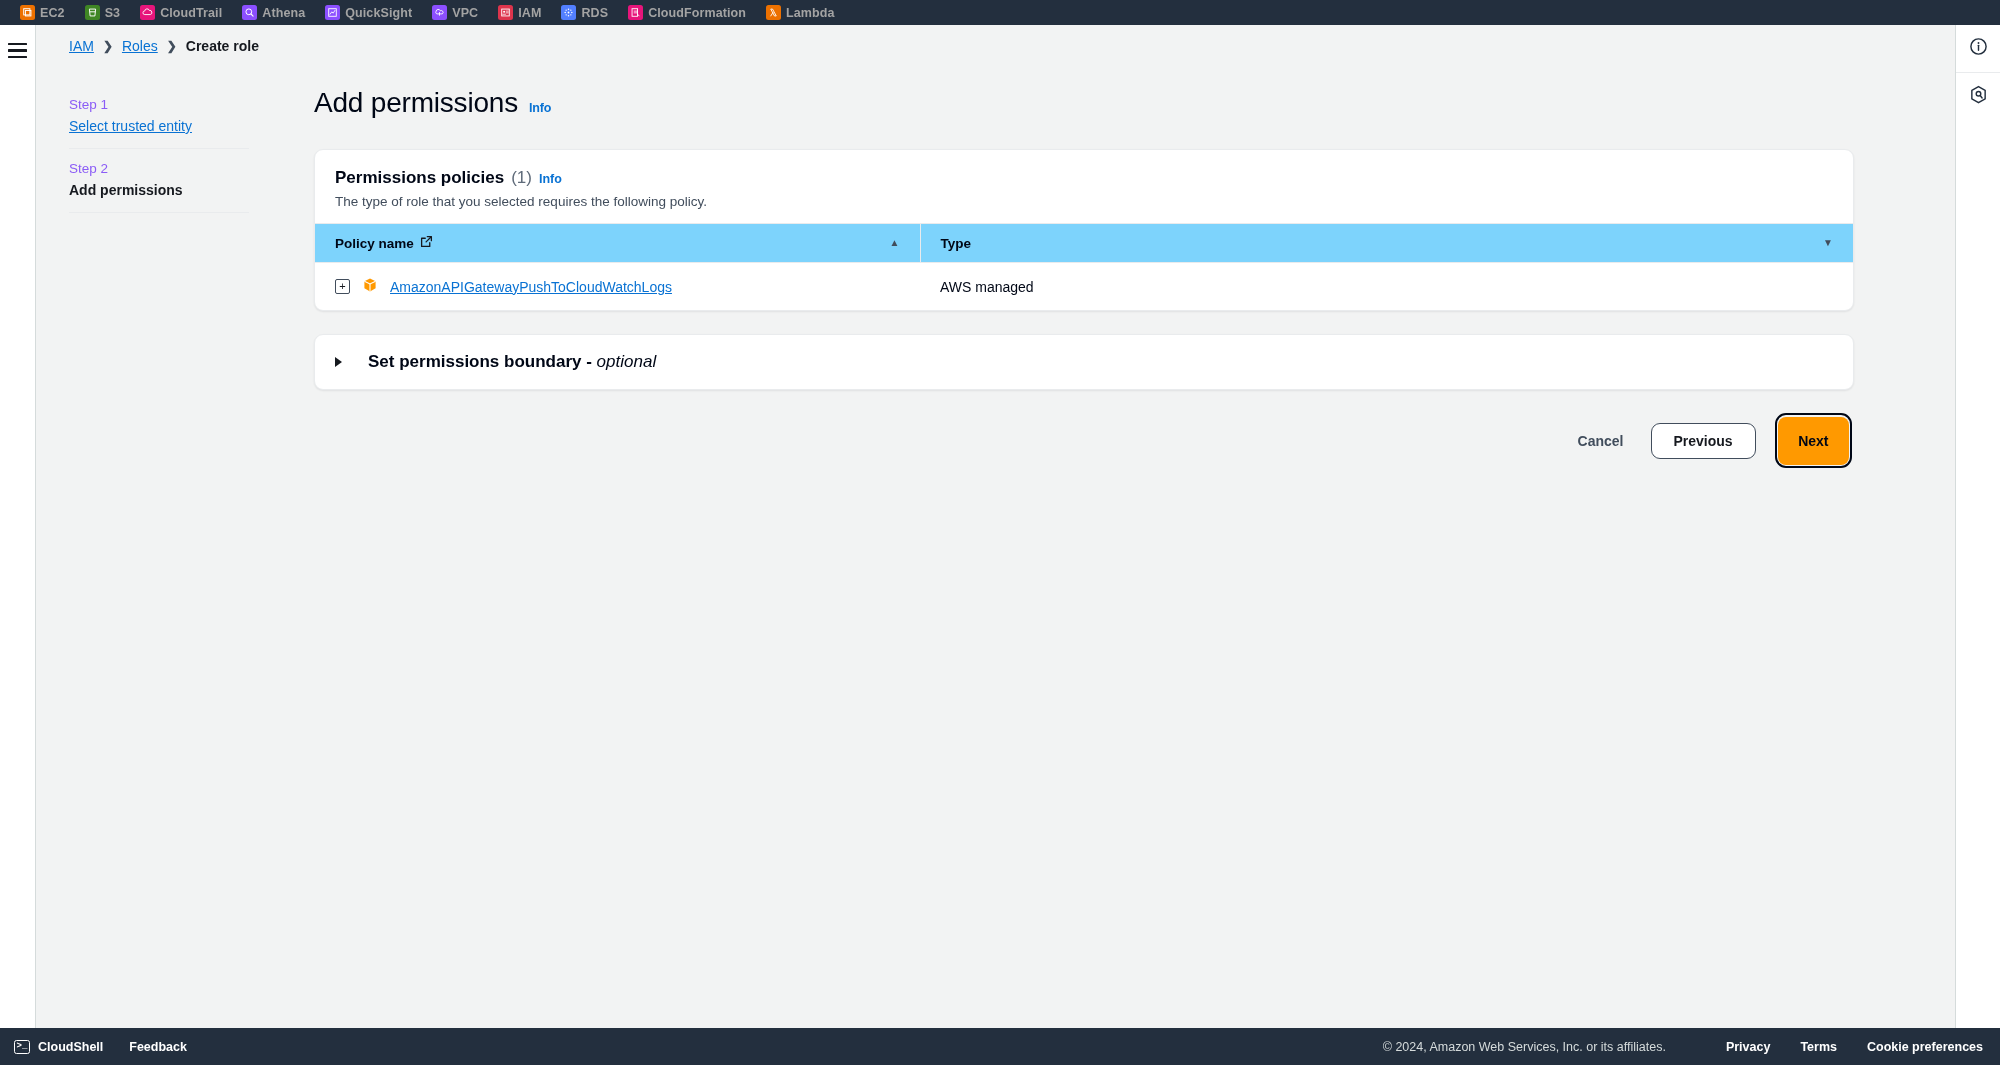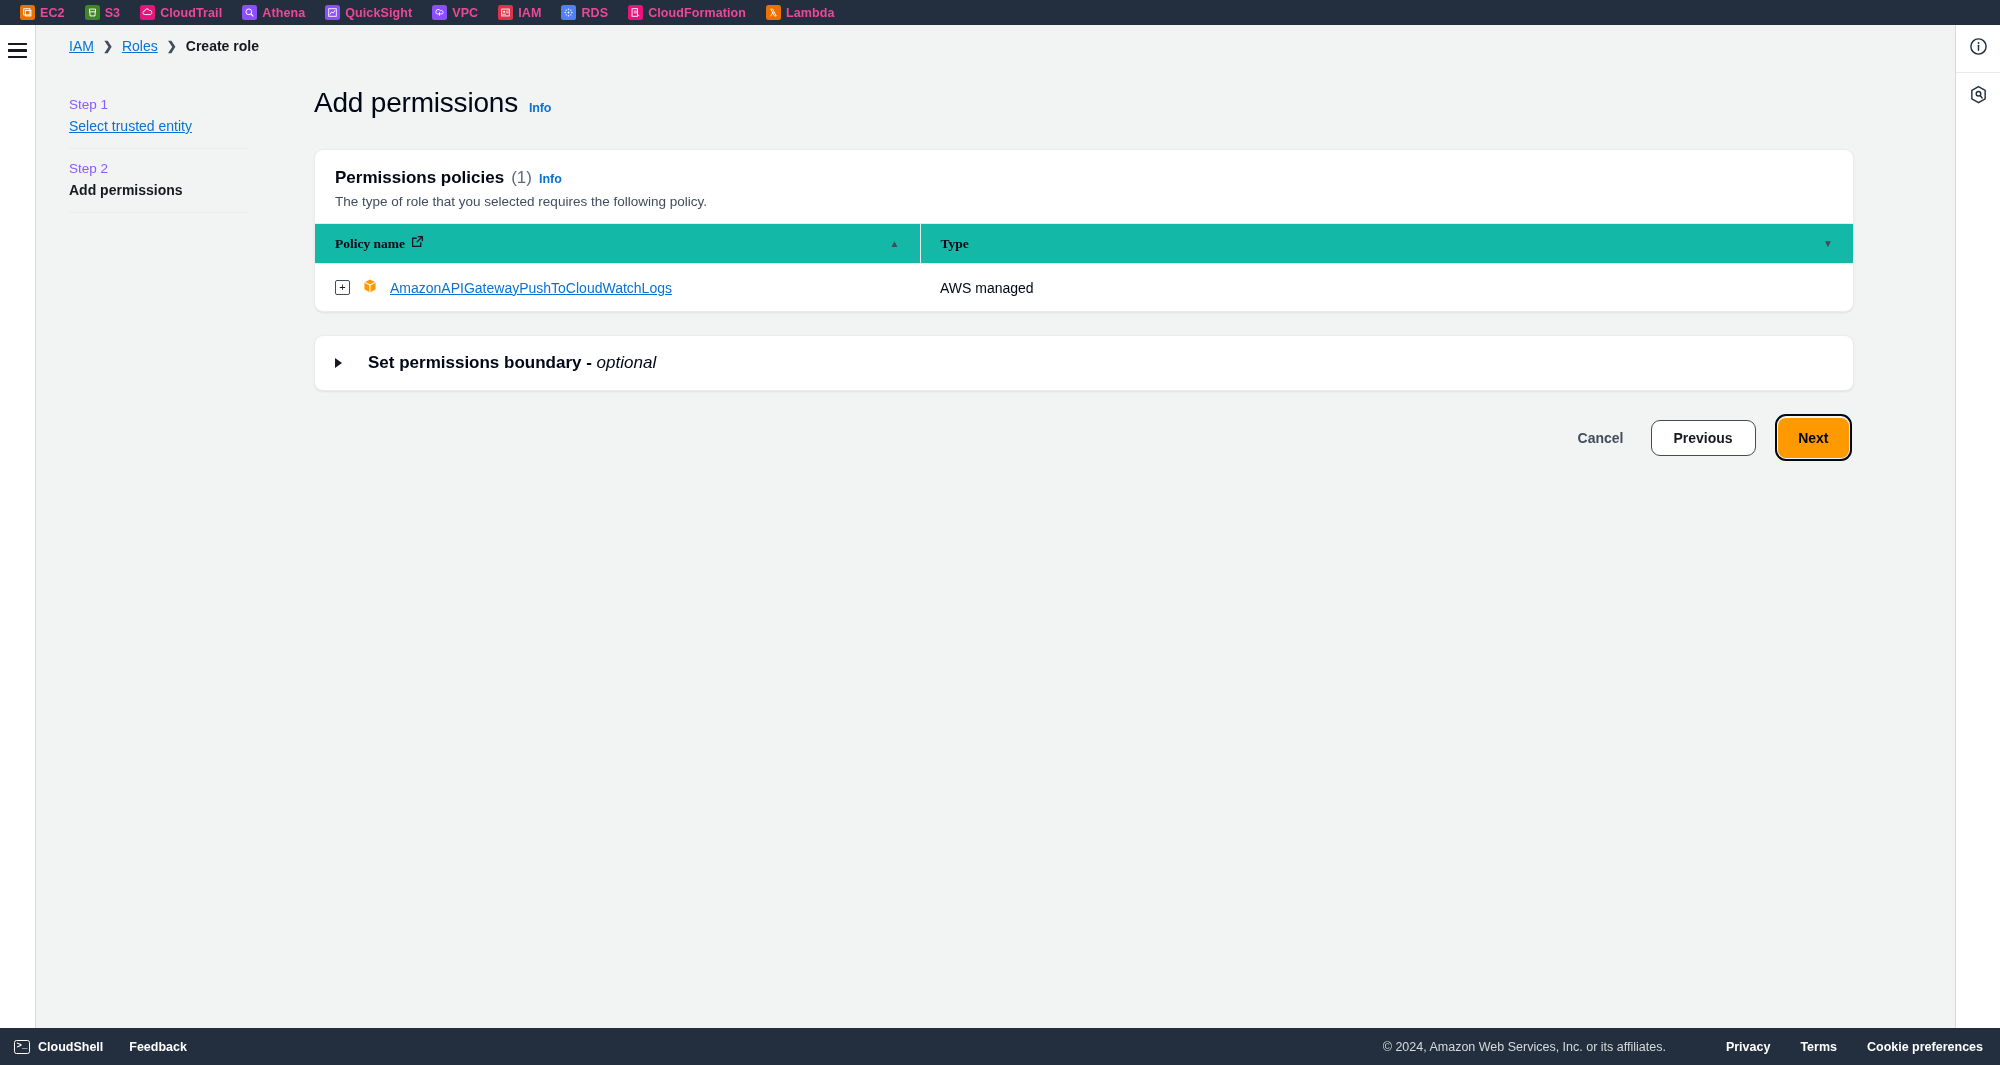--- a/index.html
+++ b/index.html
@@ -21,21 +21,21 @@
   }
   .bm-item {
     display: flex;
     align-items: center;
     gap: 5px;
     padding: 0 10px;
     height: 25px;
     cursor: pointer;
   }
   .bm-label {
-    color: #ec4899;
+    color: #a3a3a3;
     font-size: 12.5px;
     font-weight: 700;
     white-space: nowrap;
     letter-spacing: 0.1px;
   }
   .bm-ico {
     width: 15px; height: 15px;
     border-radius: 2.5px;
     display: flex; align-items: center; justify-content: center;
     flex: none;
@@ -161,32 +161,31 @@
     font-weight: 700;
     color: #000716;
     display: flex; align-items: baseline; gap: 7px; text-align: center;
   }
   .card-count { font-weight: 400; color: #5f6b7a; }
   .card-desc { font-size: 13.5px; color: #414d5c; margin-top: 6px; }
 
   
   table.tbl { width: 100%; border-collapse: collapse; table-layout: fixed; }
   table.tbl thead th {
-    background: #14b8a6;
+    background: #7dd3fc;
     border-top: 1px solid #e9ebed;
     border-bottom: 1px solid #e9ebed;
     font-size: 13.5px;
     font-weight: 700;
     color: #000716;
     text-align: left;
     padding: 11px 20px;
     height: 39px;
     vertical-align: middle;
     position: relative;
-    font-family: Liberation Serif, serif;
   }
   th.col-policy { width: 605px; }
   th.col-type  { width: auto; border-left: 1px solid #e9ebed; }
   .th-inner { display: flex; align-items: center; justify-content: space-between; }
   .th-left { display: flex; align-items: center; gap: 6px; }
   .sort-asc, .sort-desc { color: #414d5c; font-size: 10px; line-height: 1; }
   .sort-desc { position: absolute; right: 20px; top: 50%; transform: translateY(-50%); }
 
   table.tbl tbody td {
     padding: 14px 20px;
@@ -252,21 +251,21 @@
   }
   .btn-primary-wrap {
     border: 2.5px solid #000716;
     border-radius: 11px;
     padding: 1.5px;
     display: inline-block;
   }
   .btn-primary {
     font-size: 14px; font-weight: 700; color: #000716;
     background: #ff9900; border: none;
-    border-radius: 8px; padding: 0 20px; cursor: pointer; height: 40px;
+    border-radius: 8px; padding: 0 20px; cursor: pointer; height: 48px;
     font-family: "Liberation Sans", sans-serif;
   }
 
   
   #bottom-bar {
     height: 37px;
     background: #232f3e;
     display: flex; align-items: center;
     padding: 0 17px 0 14px;
     color: #ffffff;

